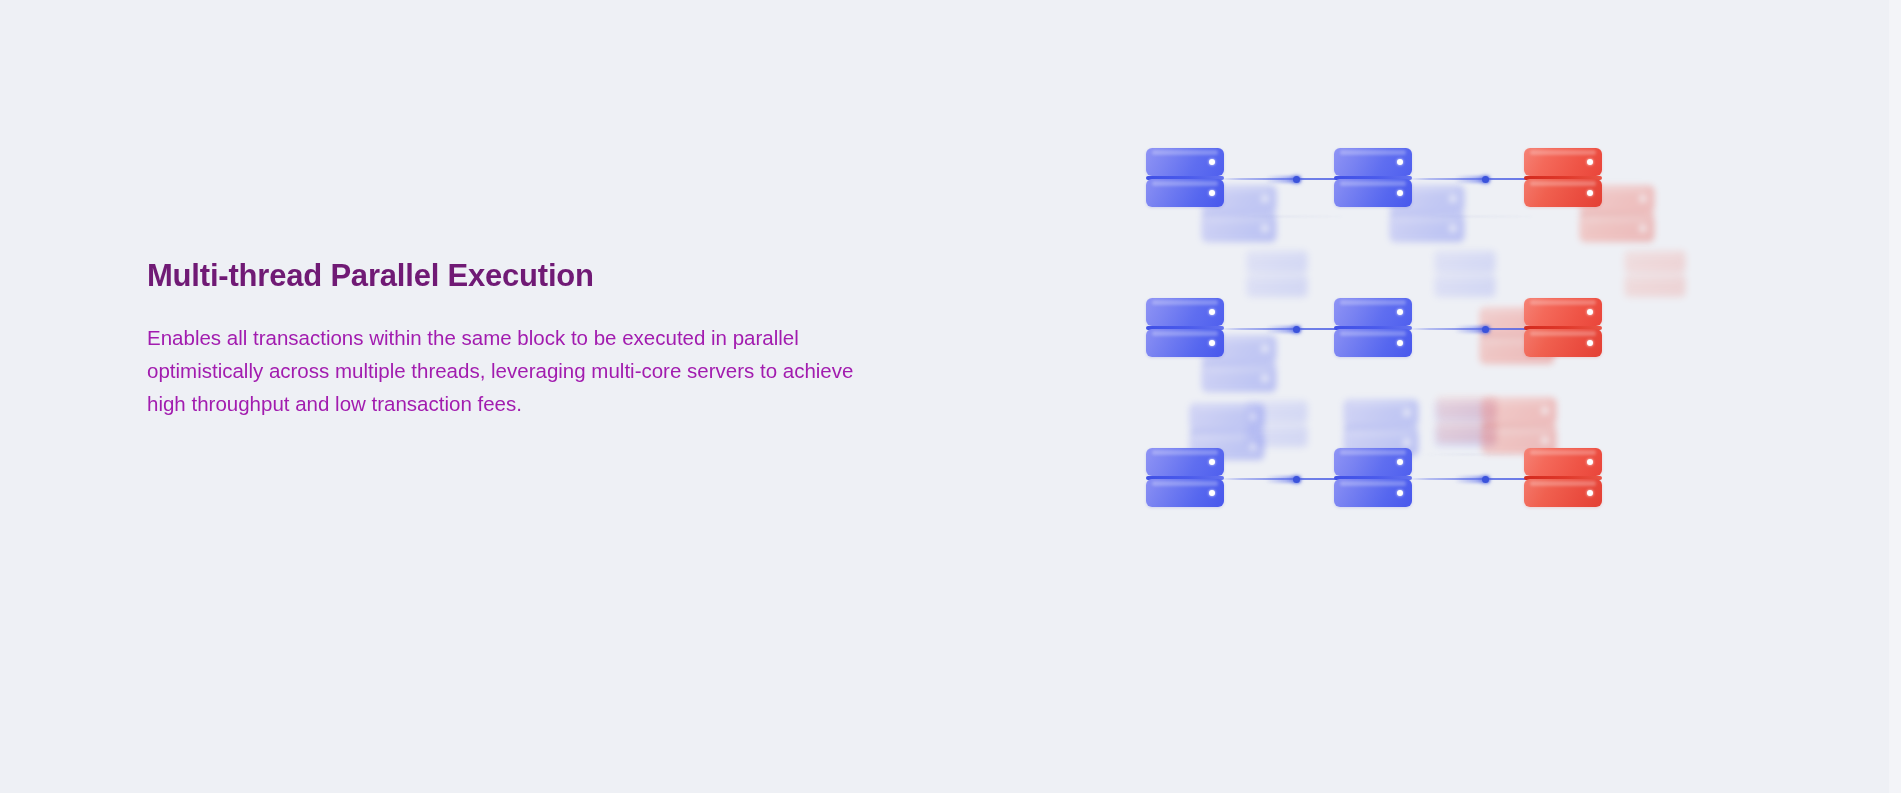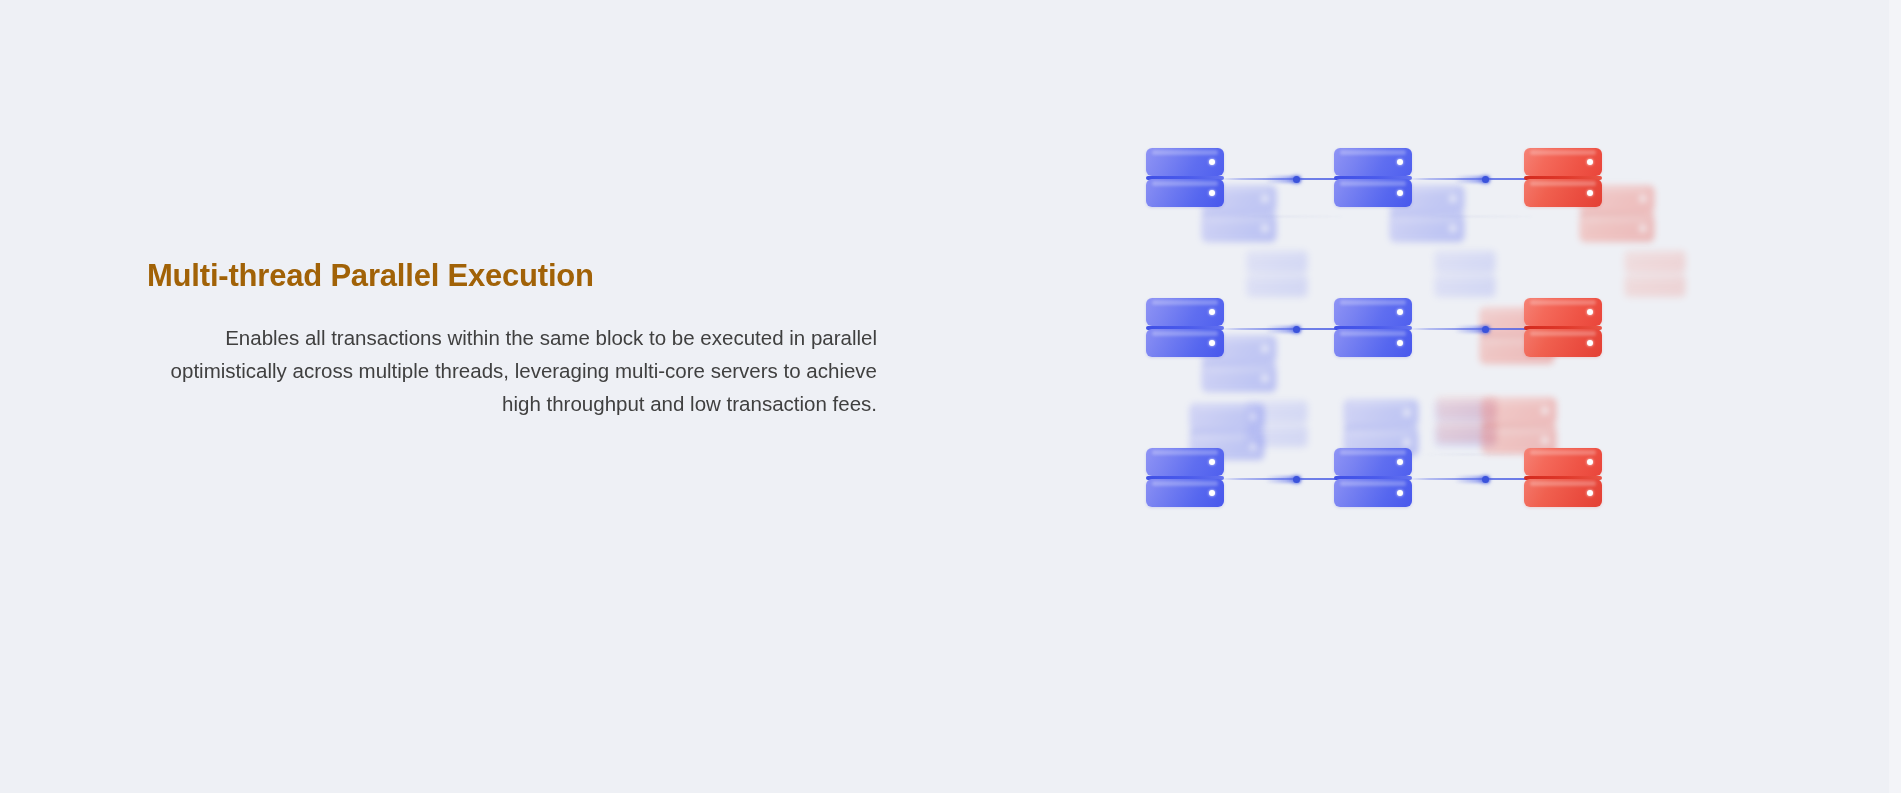--- a/index.html
+++ b/index.html
@@ -36,33 +36,32 @@
     position:absolute;
     left:147px;
     top:258px;
     width:740px;
   }
 
   .headline{
     font-size:31px;
     font-weight:800;
     letter-spacing:-0.2px;
-    color:#a16207;
+    color:#701a75;
     line-height:1.18;
     margin-bottom:26px;
     white-space:nowrap;
   }
 
   .body-copy{
     font-size:20.5px;
     font-weight:400;
     line-height:1.62;
-    color:#404040;
+    color:#a21caf;
     max-width:730px;
-    text-align:right;
   }
 
   
   .illus{
     position:absolute;
     left:1120px;
     top:130px;
     width:560px;
     height:420px;
   }

